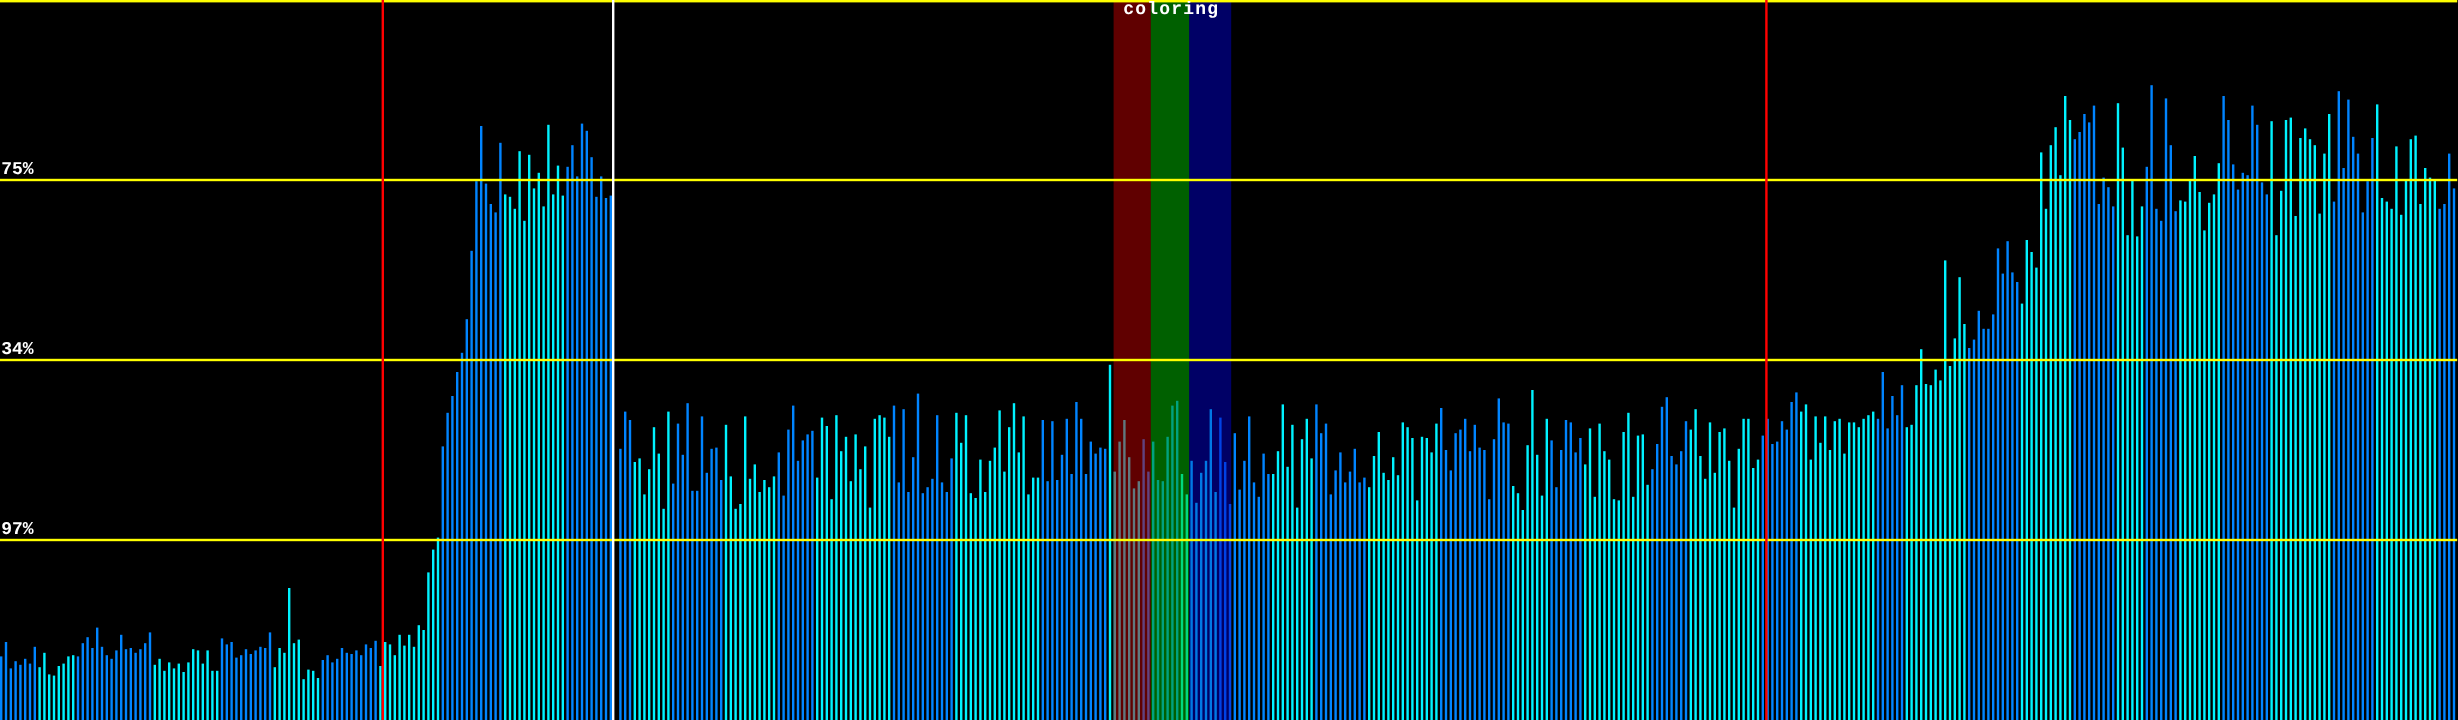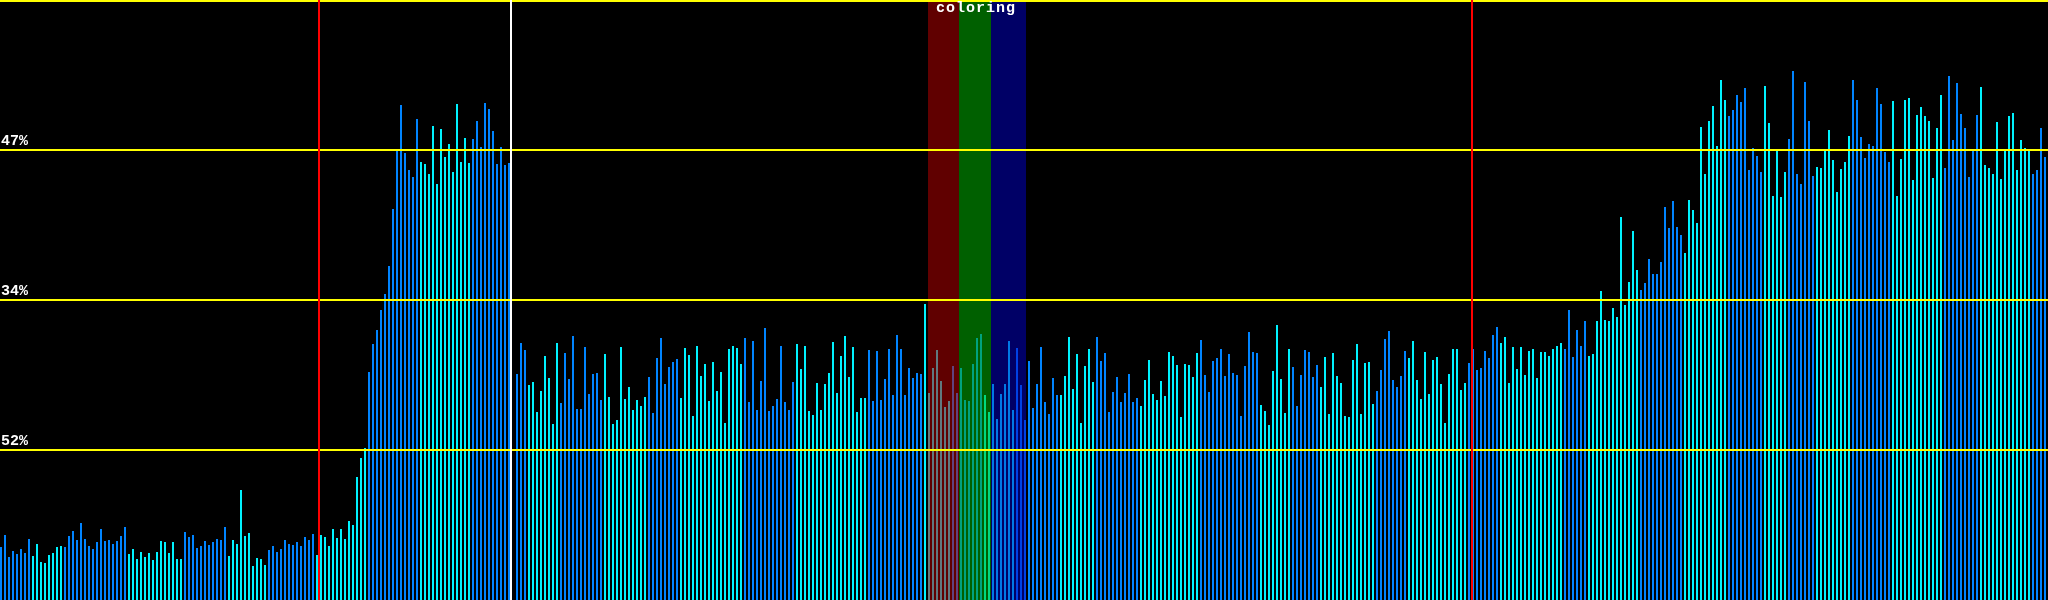--- a/index.html
+++ b/index.html
@@ -548,19 +548,19 @@
       <div class="gridline" style="top: 299px; background: rgb(255, 255, 0);"></div>
       <div class="gridline" style="top: 449px; background: rgb(255, 255, 0);"></div>
     </div>
   <div id="marker-layer">
       <div class="vmarker" style="left: 318px; background: rgb(255, 0, 0);"></div>
       <div class="vmarker" style="left: 510px; background: rgb(255, 255, 255);"></div>
       <div class="vmarker" style="left: 1471px; background: rgb(255, 0, 0);"></div>
     </div>
   <div id="label-layer">
     <div id="ylabels">
-        <div class="ylabel" style="top: 134px;">47%</div>
+        <div class="ylabel" style="top: 134px;">75%</div>
         <div class="ylabel" style="top: 284px;">34%</div>
-        <div class="ylabel" style="top: 434px;">52%</div>
+        <div class="ylabel" style="top: 434px;">97%</div>
       </div>
     <div class="overlay-title" id="coloring-title" style="left: 936px; top: 2px;">coloring</div>
   </div>
 </div>
 
 </body></html>

